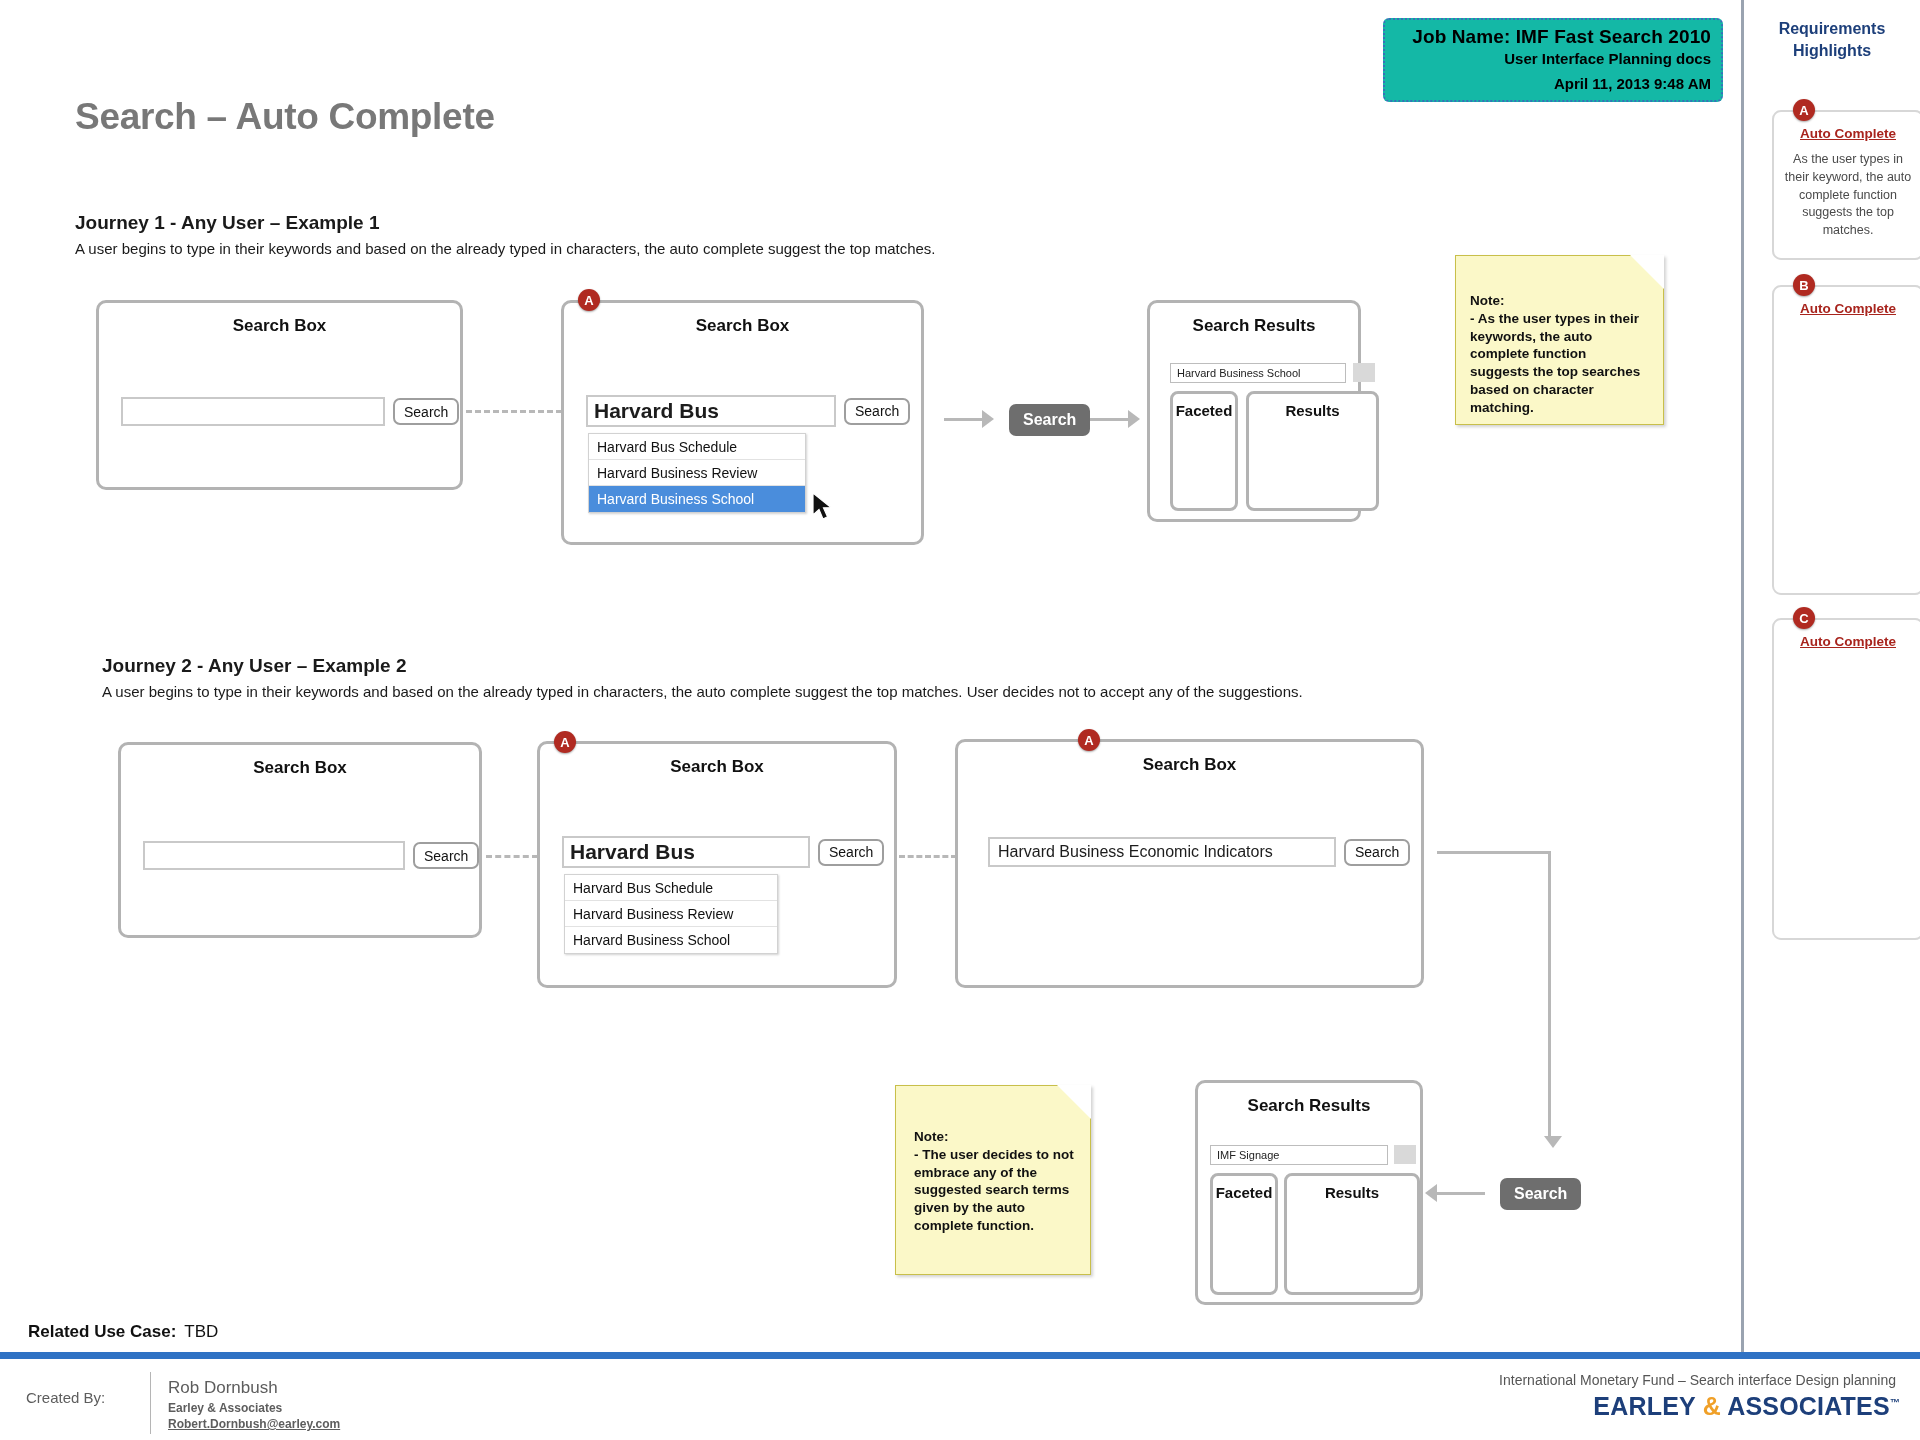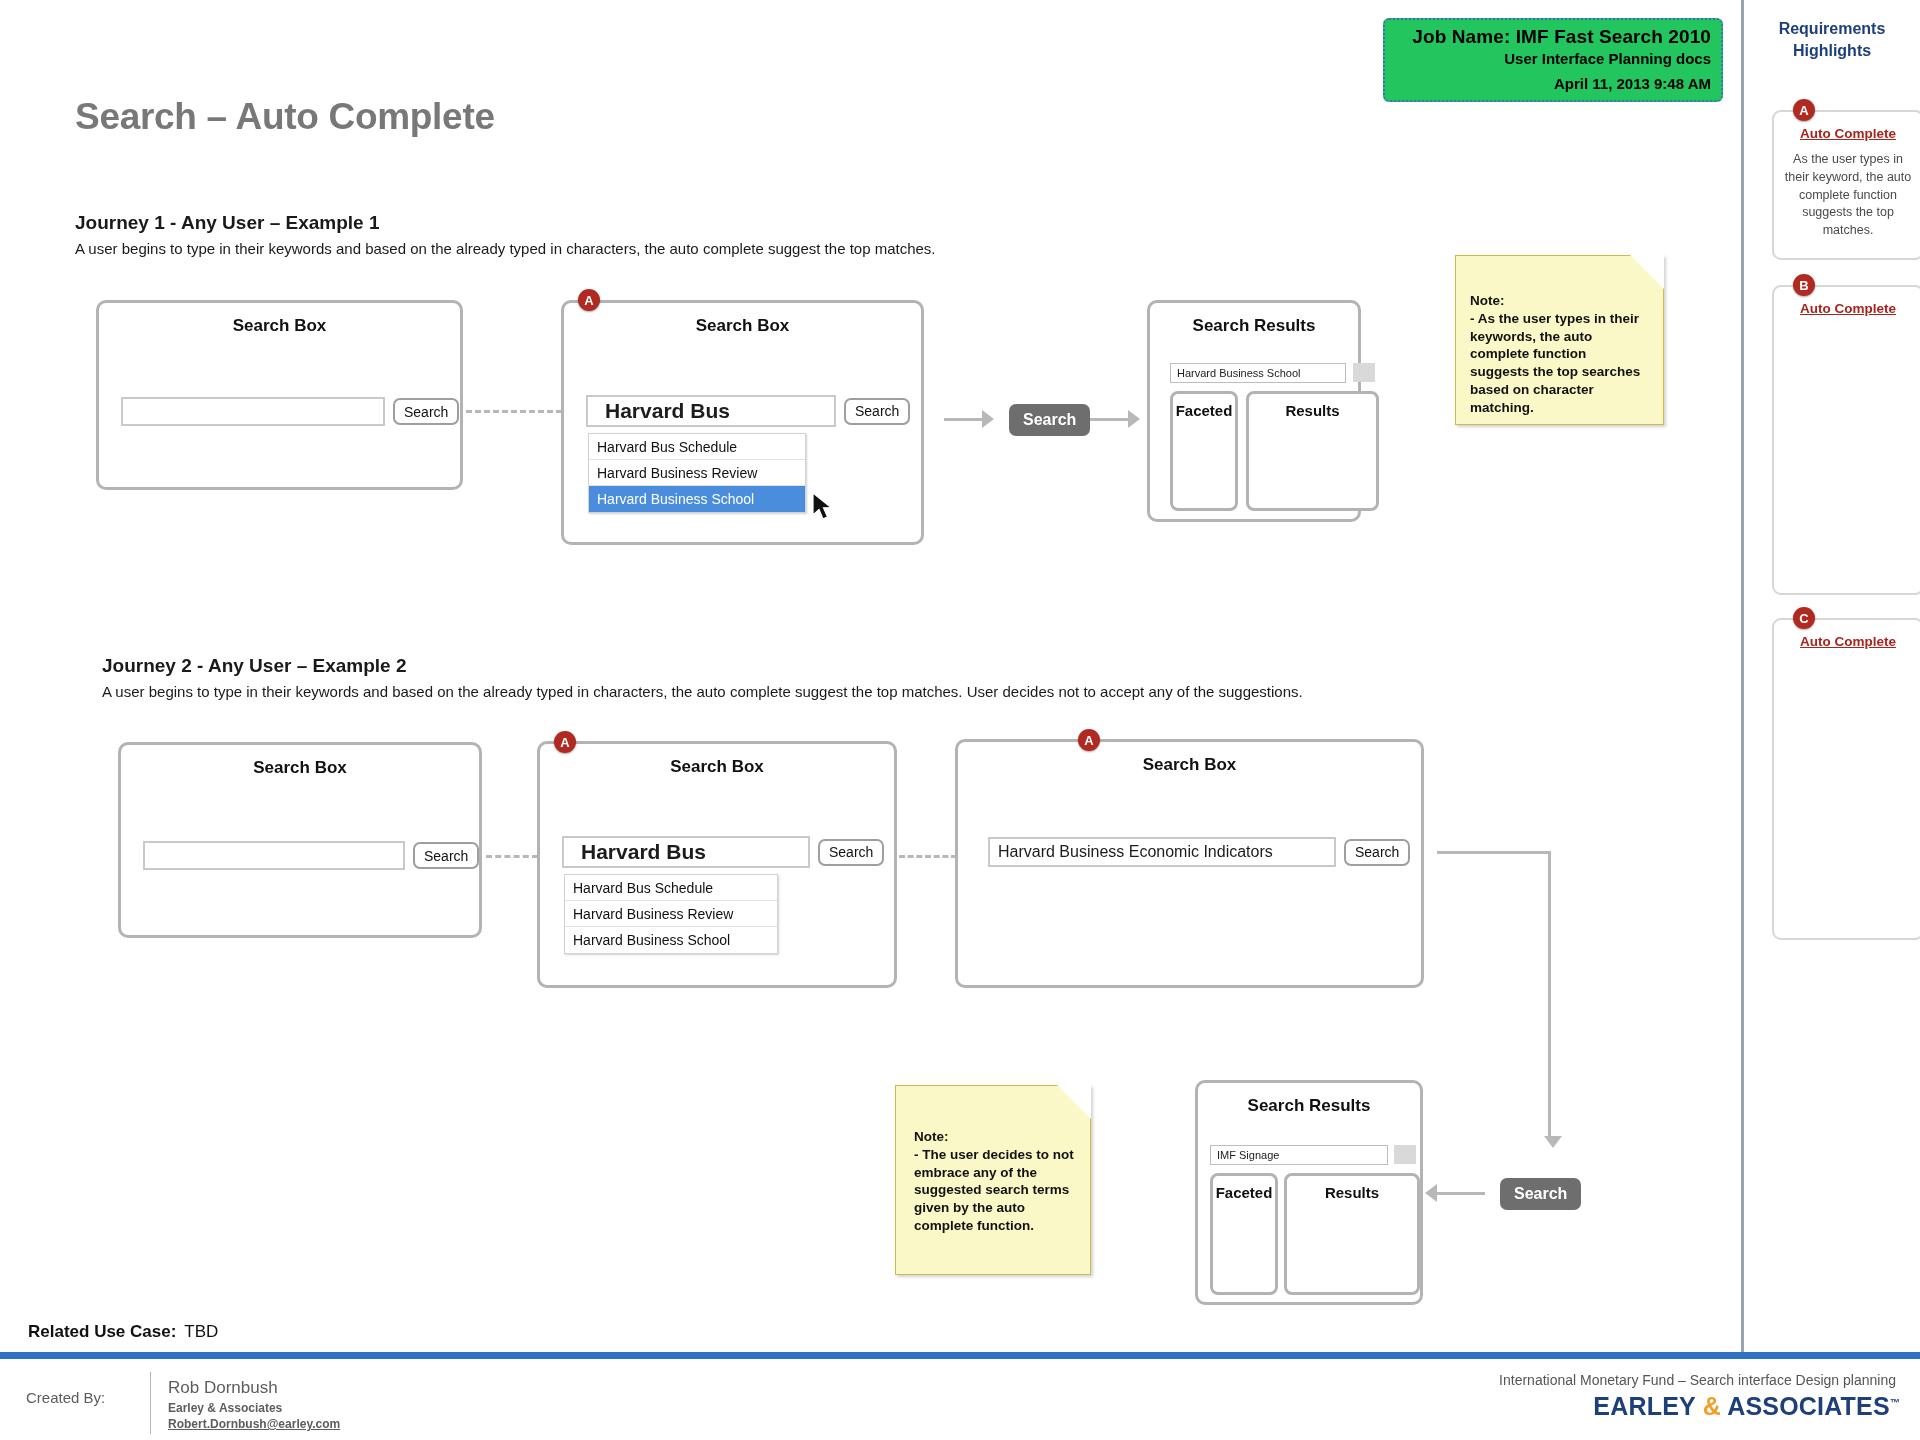--- a/index.html
+++ b/index.html
@@ -9,21 +9,21 @@
     font-family:"Liberation Sans", sans-serif;
     color:#000;
     position:relative;
     overflow:hidden;
   }
   .abs{position:absolute;}
 
   
   #job-box{
     left:1383px;top:18px;width:340px;
-    background:#22c55e;
+    background:#14b8a6;
     border:2px dotted #3a6fba;
     border-radius:6px;
     padding:6px 10px 8px 10px;
     box-sizing:border-box;
     text-align:right;
   }
   #job-box .l1{font-size:19px;font-weight:bold;letter-spacing:.1px;}
   #job-box .l2{font-size:15px;font-weight:bold;margin-top:2px;}
   #job-box .l3{font-size:15px;font-weight:bold;margin-top:8px;}
 
@@ -51,21 +51,21 @@
   }
   .sb-row{position:absolute;display:flex;align-items:center;}
   .sb-input{
     box-sizing:border-box;
     border:2px solid #c9c9c9;
     background:#fff;height:29px;
     display:flex;align-items:center;
     padding-left:8px;
     font-size:13px;
   }
-  .sb-input.typed{font-size:21px;font-weight:bold;color:#1c1c1c;height:32px;padding-left:17px;}
+  .sb-input.typed{font-size:21px;font-weight:bold;color:#1c1c1c;height:32px;padding-left:6px;}
   .sb-input.plain{font-size:16px;color:#1c1c1c;height:30px;}
   .sb-btn{
     box-sizing:border-box;
     border:2px solid #9e9e9e;
     border-radius:7px;
     background:#fff;
     height:27px;
     padding:0 9px;
     display:flex;align-items:center;justify-content:center;
     font-size:14px;color:#111;

